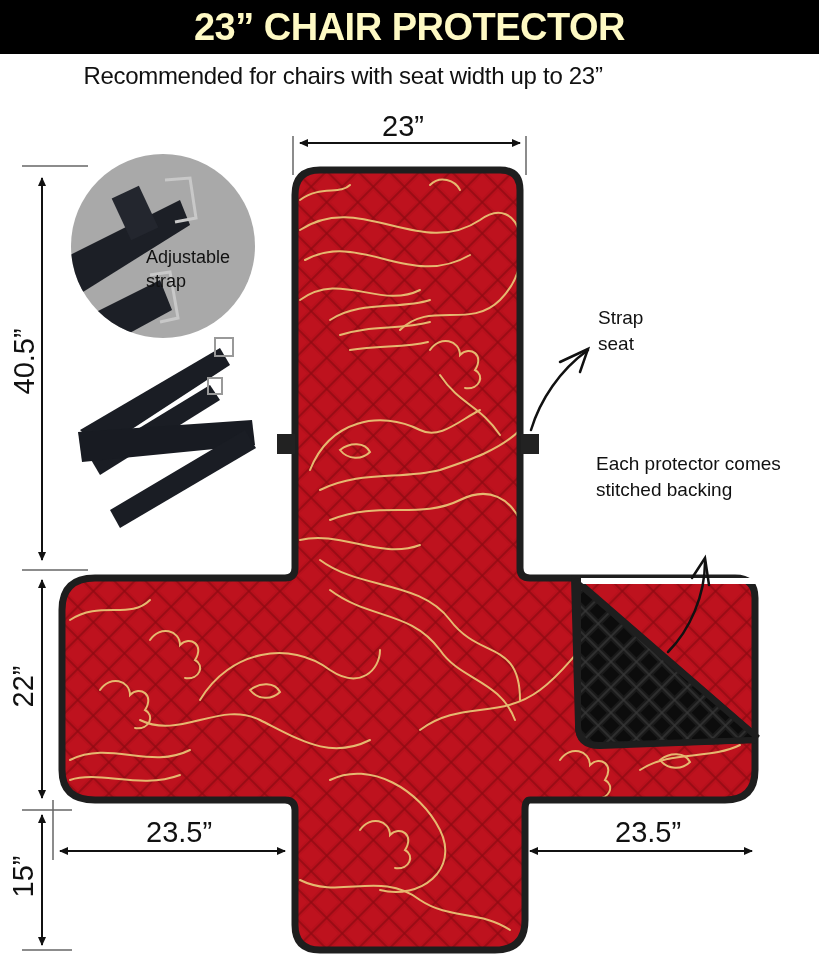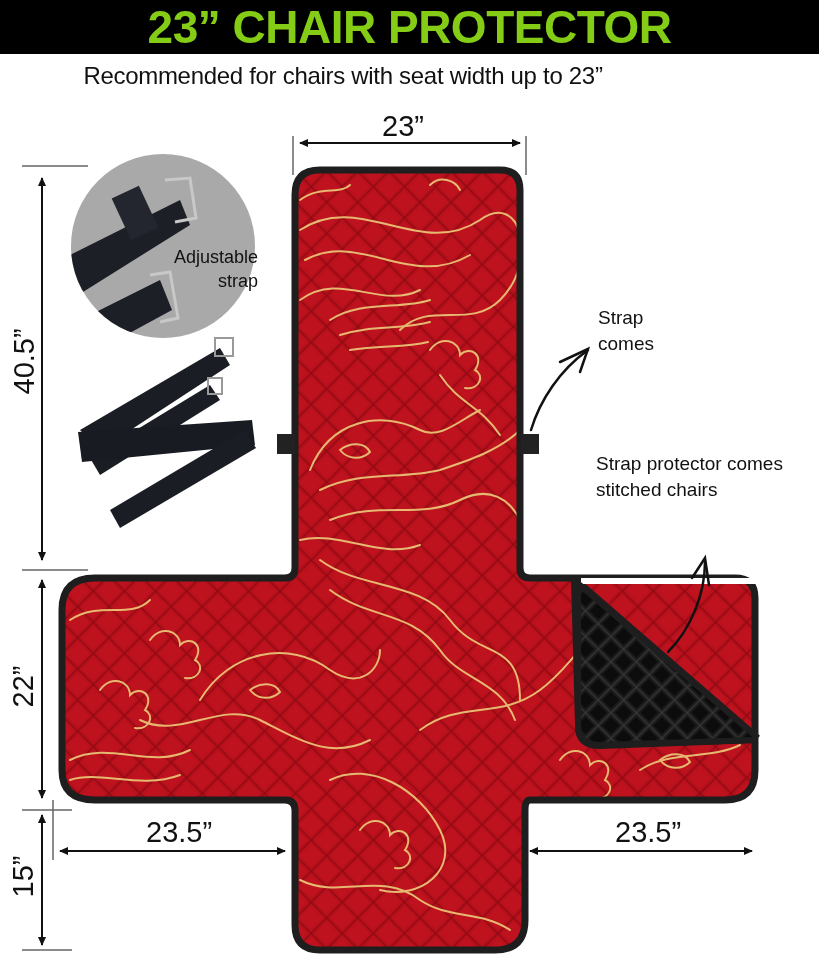--- a/index.html
+++ b/index.html
@@ -1,24 +1,24 @@
 <!DOCTYPE html>
 <html><head>
 <meta charset="utf-8">
 <style>
   html, body { margin:0; padding:0; background:#ffffff; }
   body { width:819px; height:960px; position:relative; overflow:hidden; font-family:"Liberation Sans", "DejaVu Sans", sans-serif; }
   .header-bar { position:absolute; left:0; top:0; width:819px; height:54px; background:#000; display:flex; align-items:center; justify-content:center; }
-  .header-title { color:#84cc16; font-weight:bold; font-size:46px; letter-spacing:-0.5px; font-family:"Liberation Sans", sans-serif; }
+  .header-title { color:#fef9c3; font-weight:bold; font-size:38px; letter-spacing:-0.5px; font-family:"Liberation Sans", sans-serif; }
   .subtitle { position:absolute; left:0; top:62px; width:686px; text-align:center; font-size:24px; color:#111; letter-spacing:-0.3px; }
   .dim-label { position:absolute; font-size:29px; color:#111; line-height:1; white-space:nowrap; }
   .dim-label.vertical { transform:rotate(-90deg); transform-origin:center center; }
   .annot { position:absolute; font-size:19px; line-height:26px; color:#111; }
   svg.layer { position:absolute; left:0; top:0; }
-  .circle-label { position:absolute; font-size:18px; line-height:24px; color:#111; text-align:right;margin-left:28px; }
+  .circle-label { position:absolute; font-size:18px; line-height:24px; color:#111; text-align:left; }
 </style>
 </head>
 <body>
 
 <div class="header-bar">
   <span class="header-title">23” CHAIR PROTECTOR</span>
 </div>
 <div class="subtitle">Recommended for chairs with seat width up to 23”</div>
 
 <svg class="layer" width="819" height="960" viewBox="0 0 819 960">
@@ -158,18 +158,18 @@
 <div class="dim-label vertical" style="left:-2px; top:862px; width:50px; text-align:center;">15”</div>
 <div class="dim-label" style="left:146px; top:818px;">23.5”</div>
 <div class="dim-label" style="left:615px; top:818px;">23.5”</div>
 
 <div class="circle-label" style="left:146px; top:245px;">
   <div>Adjustable</div>
   <div>strap</div>
 </div>
 <div class="annot" style="left:598px; top:305px;">
   <div>Strap</div>
-  <div>comes</div>
+  <div>seat</div>
 </div>
 <div class="annot" style="left:596px; top:451px;">
-  <div>Strap protector comes</div>
-  <div>stitched chairs</div>
+  <div>Each protector comes</div>
+  <div>stitched backing</div>
 </div>
 
 </body></html>

